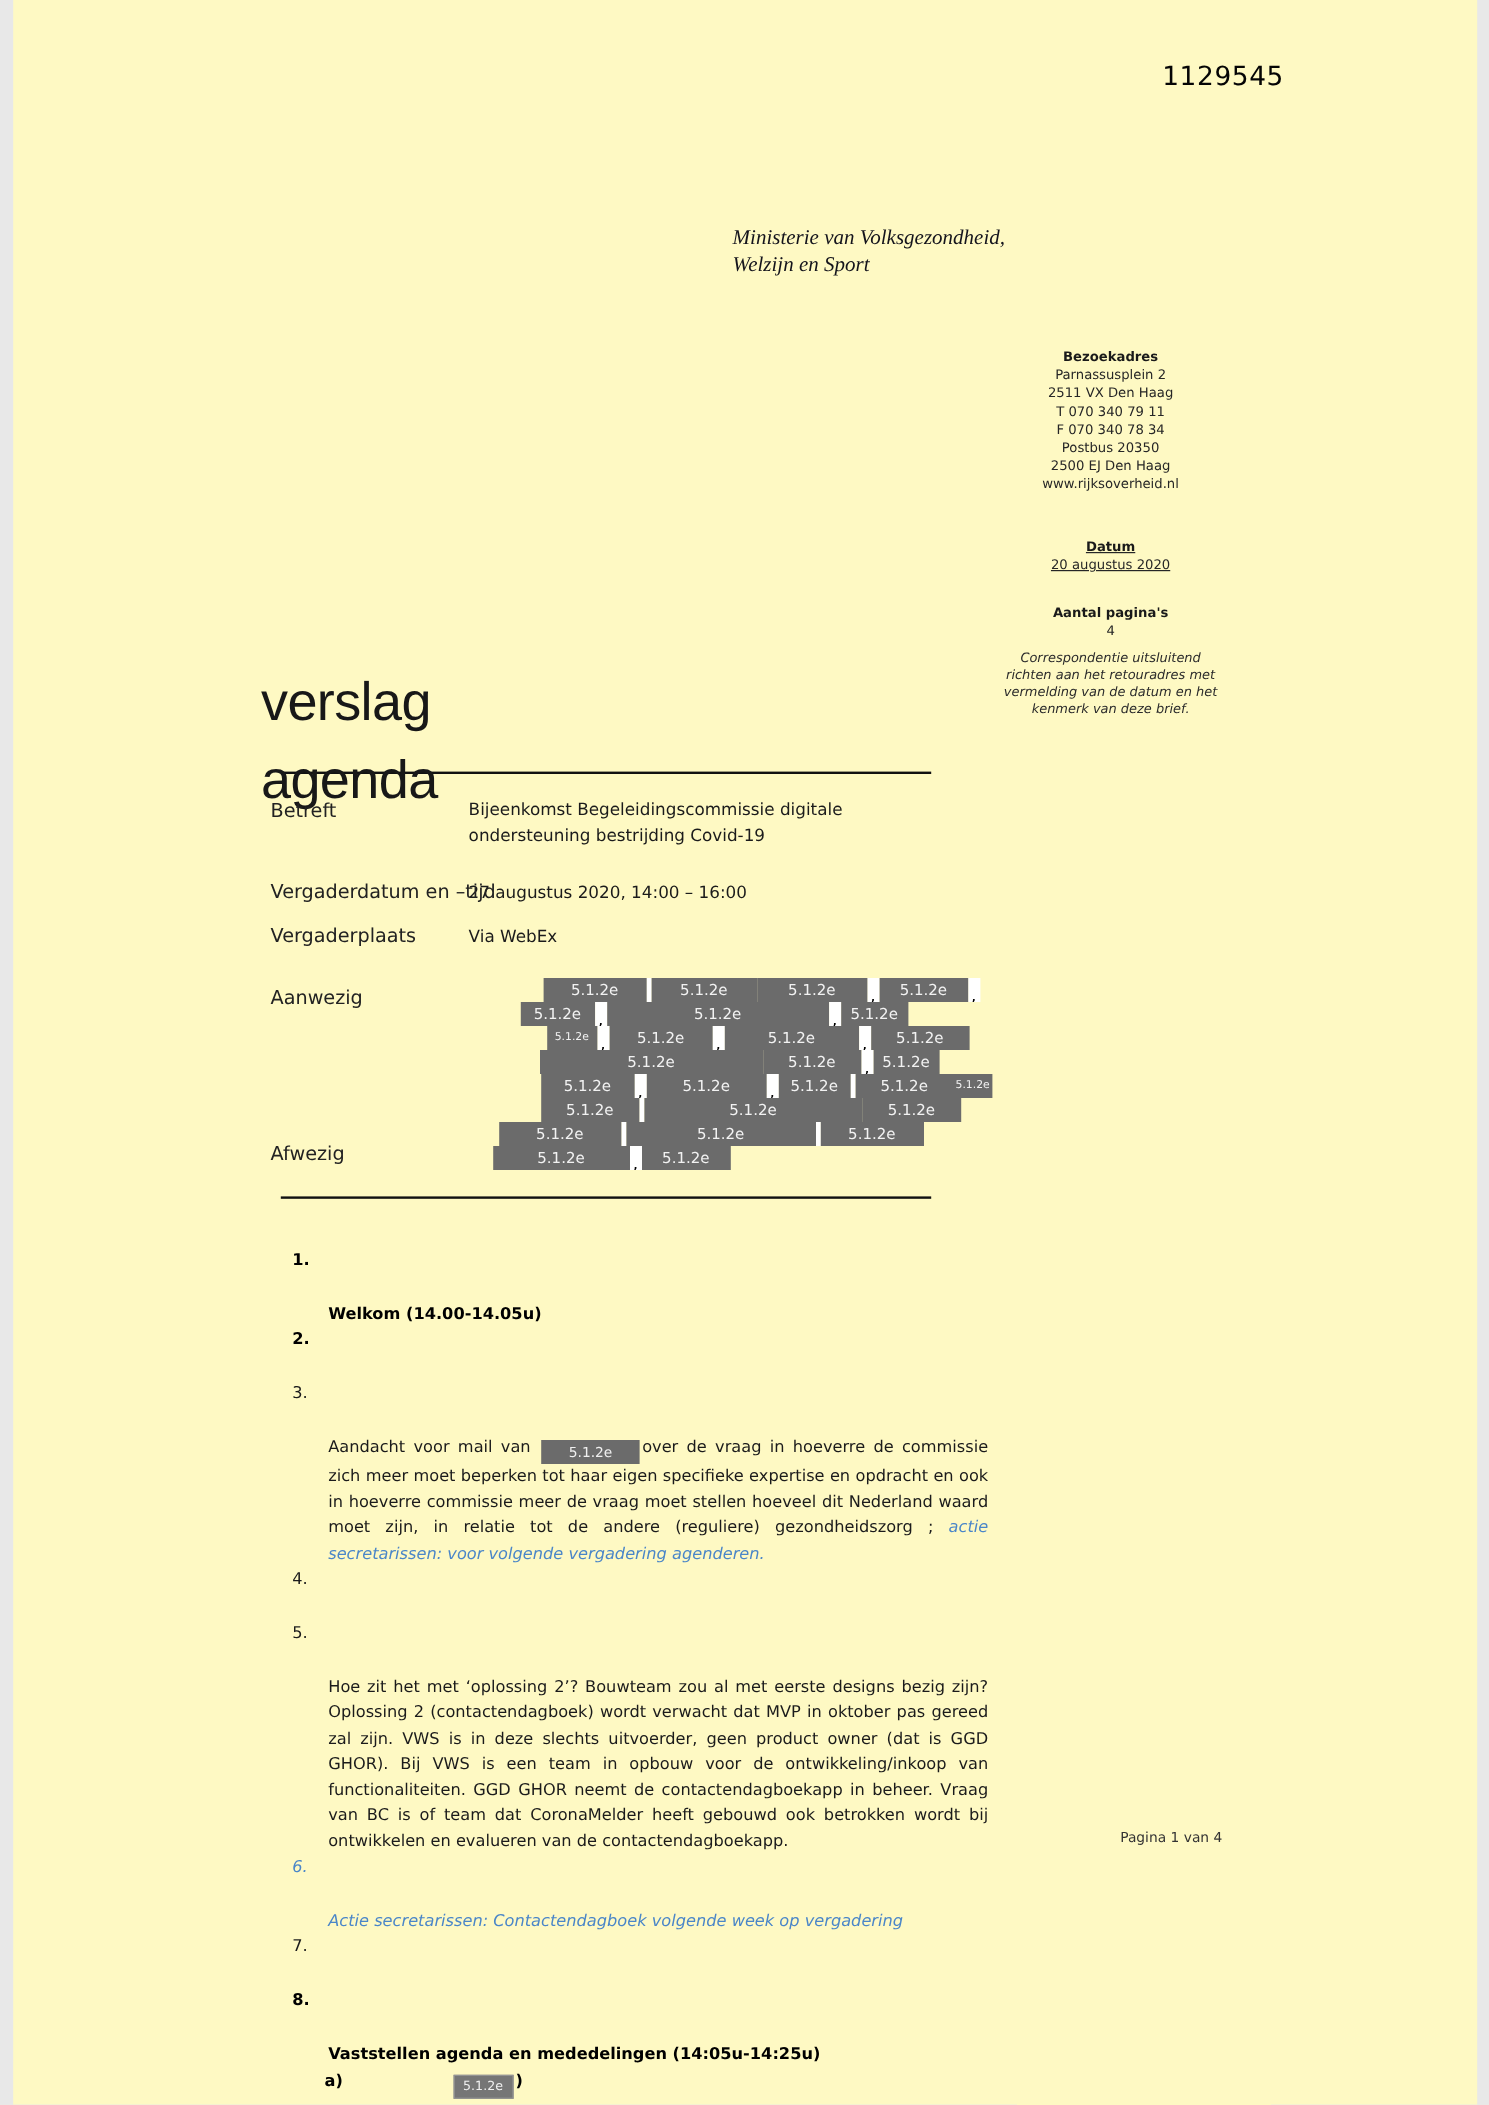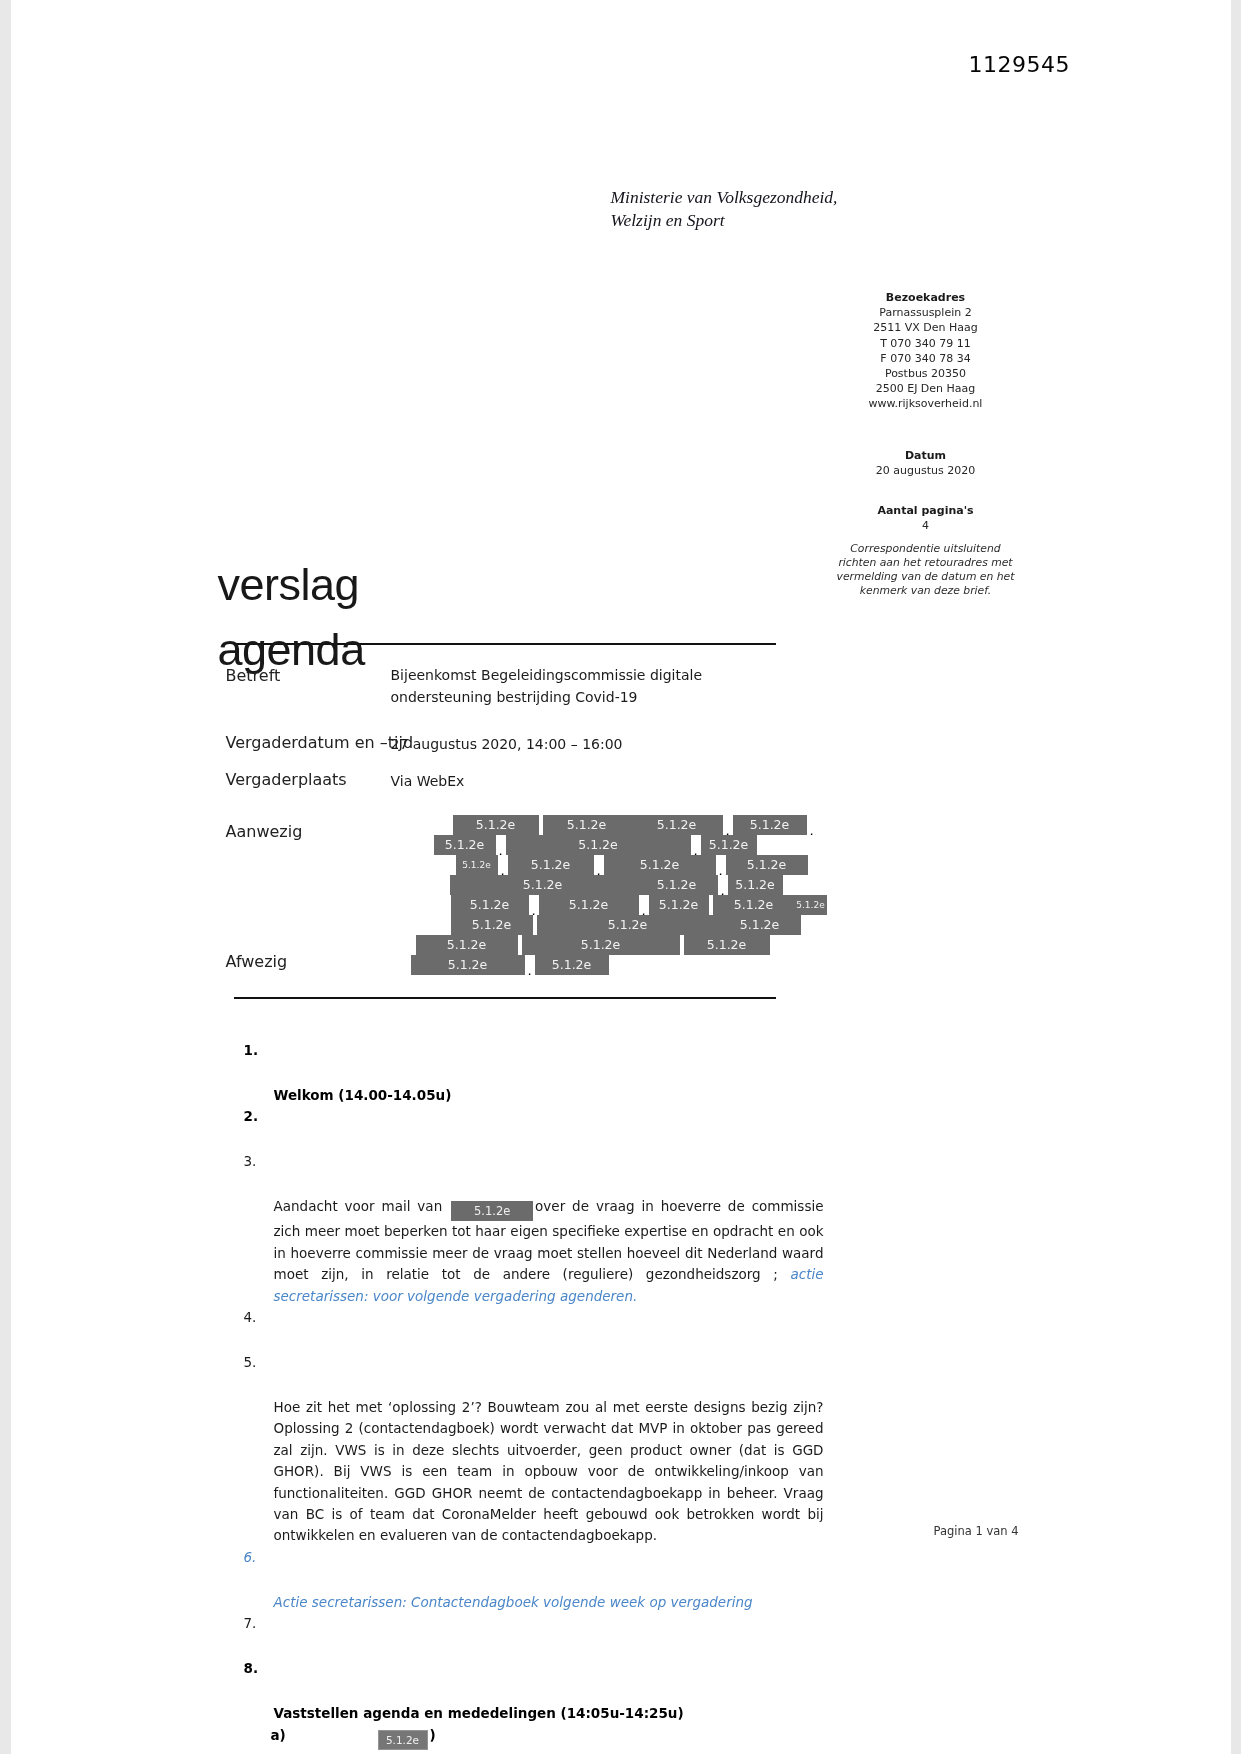--- a/index.html
+++ b/index.html
@@ -1,26 +1,26 @@
 <!DOCTYPE html>
 <html><head>
 <meta charset="utf-8">
 <style>
   html,body{margin:0;padding:0;background:#e8e8e8;}
-  .page{position:relative;width:1220px;height:1754px;background:#ffffff;margin:0 auto;
+  .page{position:relative;width:1220px;height:1754px;background:#fef9c3;margin:0 auto;
         font-family:"DejaVu Sans",sans-serif;color:#1b1b1b;overflow:hidden;}
 
   .doc-number{position:absolute;left:958px;top:52px;font-size:22px;color:#050505;letter-spacing:0.5px;}
 
   .ministry{position:absolute;left:600px;top:186px;font-family:"Liberation Serif",serif;
             font-size:17.5px;line-height:23px;color:#14141c;font-style:italic;}
 
   .sidebar{position:absolute;left:826px;top:290px;width:178px;font-size:11px;line-height:15.2px;color:#262626;text-align:center;}
   .sb-label{font-weight:bold;color:#1a1a1a;}
-  .sb-block-date{margin-top:36px;}
+  .sb-block-date{margin-top:36px;text-decoration:underline;}
   .sb-block-pages{margin-top:25px;}
   .sb-note{margin-top:9px;font-style:italic;font-size:10.8px;line-height:14px;color:#2b2b2b;}
 
   .report-title{position:absolute;left:207px;top:552px;z-index:2;font-family:"Liberation Sans",sans-serif;
                 font-size:45px;line-height:65px;font-weight:400;color:#181818;letter-spacing:-0.5px;}
   .rule{position:absolute;left:223px;width:542px;height:2px;background:#111;z-index:1;}
   .rule-top{top:643px;}
   .rule-bottom{top:997px;}
 
   .meta-label{position:absolute;left:215px;font-size:16px;color:#222;z-index:3;}

